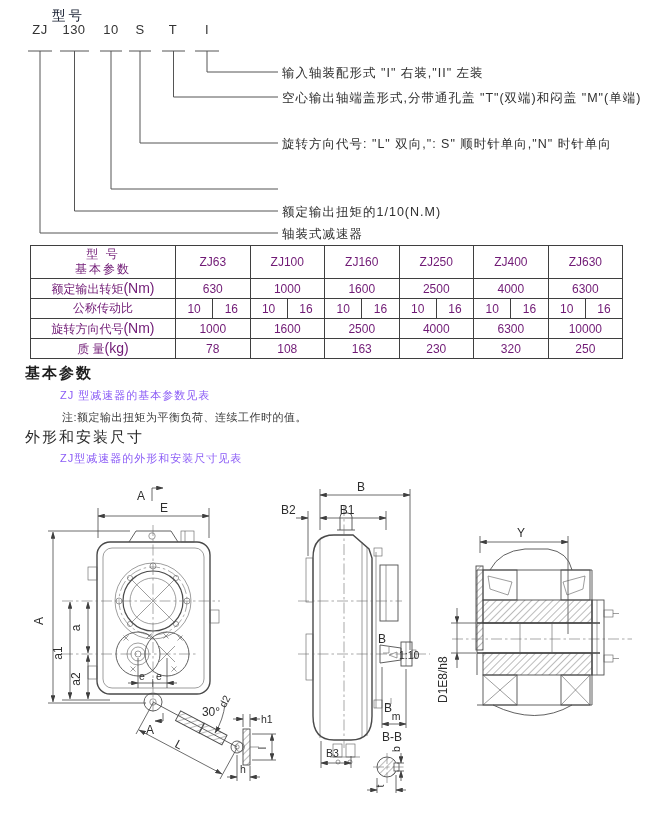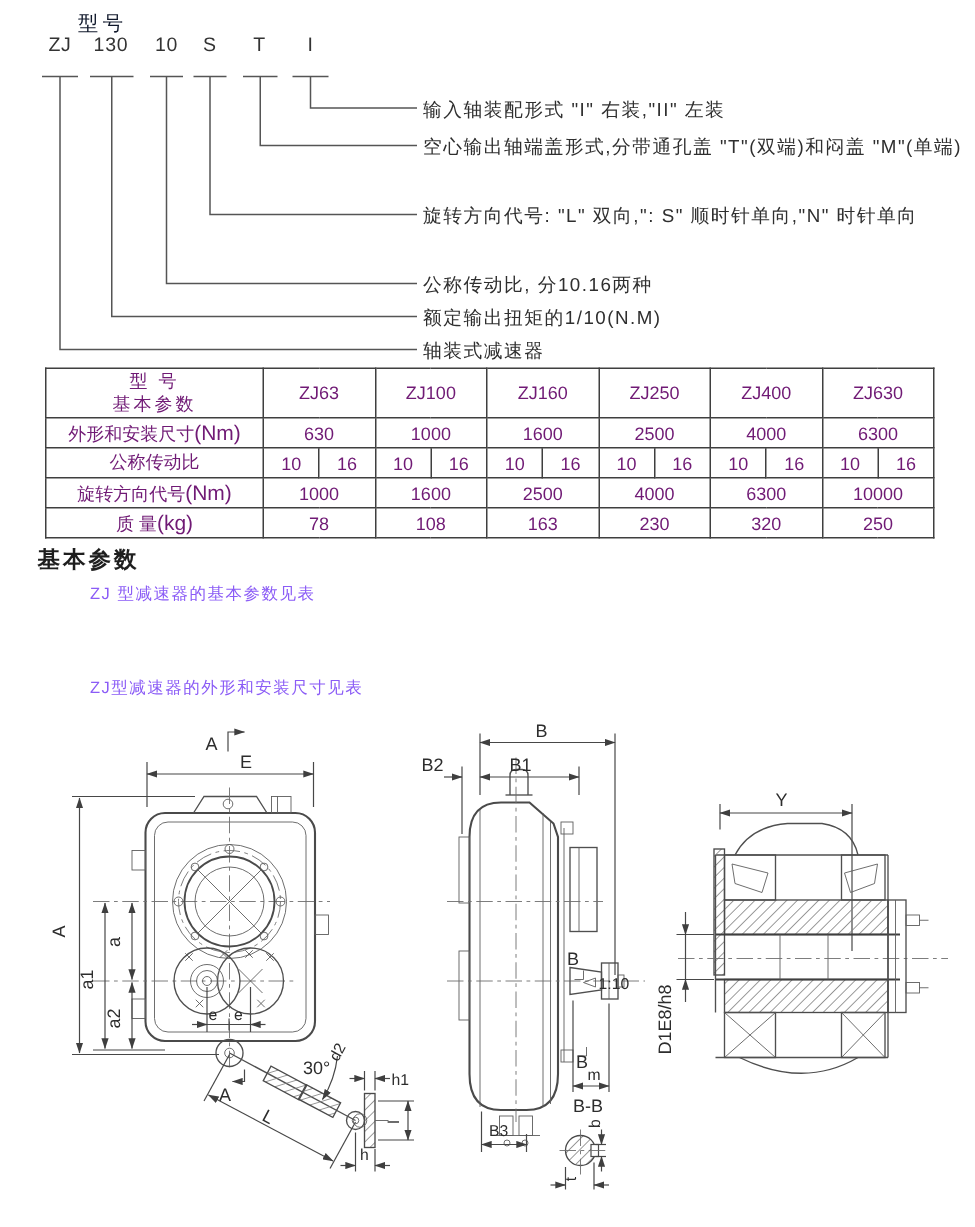--- a/index.html
+++ b/index.html
@@ -60,21 +60,20 @@
       <path d="M140,51 V143 H278"></path>
       <path d="M111,51 V189 H278"></path>
       <path d="M74.5,51 V211 H278"></path>
       <path d="M40,51 V233 H278"></path>
     </g>
   </svg>
 
   <div class="desc cjk" style="top:62px">输入轴装配形式  "I"  右装,"II" 左装</div>
   <div class="desc cjk" style="top:87px">空心输出轴端盖形式,分带通孔盖 "T"(双端)和闷盖 "M"(单端)</div>
   <div class="desc cjk" style="top:133px">旋转方向代号: "L" 双向,": S" 顺时针单向,"N" 时针单向</div>
-  <div class="desc cjk" style="top:179px">公称传动比, 分10.16两种</div>
   <div class="desc cjk" style="top:201px">额定输出扭矩的1/10(N.M)</div>
   <div class="desc cjk" style="top:223px">轴装式减速器</div>
 
   <table class="params">
     <colgroup>
       <col class="c0">
         <col class="cs">
         <col class="cs">
         <col class="cs">
         <col class="cs">
@@ -94,21 +93,21 @@
         <div>基本参数</div>
       </td>
       <td colspan="2">ZJ63</td>
       <td colspan="2">ZJ100</td>
       <td colspan="2">ZJ160</td>
       <td colspan="2">ZJ250</td>
       <td colspan="2">ZJ400</td>
       <td colspan="2">ZJ630</td>
     </tr>
     <tr>
-      <td><span>外形和安装尺寸</span><span class="u">(Nm)</span></td>
+      <td><span>额定输出转矩</span><span class="u">(Nm)</span></td>
       <td colspan="2">630</td>
       <td colspan="2">1000</td>
       <td colspan="2">1600</td>
       <td colspan="2">2500</td>
       <td colspan="2">4000</td>
       <td colspan="2">6300</td>
     </tr>
     <tr>
       <td><span>公称传动比</span></td>
       <td>10</td>
@@ -140,20 +139,22 @@
       <td colspan="2">163</td>
       <td colspan="2">230</td>
       <td colspan="2">320</td>
       <td colspan="2">250</td>
     </tr>
   </tbody>
     </table>
 
   <div class="abs h1" style="left:25px;top:364px">基本参数</div>
   <div class="abs sub" style="left:60px;top:388px">ZJ 型减速器的基本参数见表</div>
+  <div class="abs note" style="left:62px;top:410px">注:额定输出扭矩为平衡负荷、连续工作时的值。</div>
+  <div class="abs h2" style="left:25px;top:428px">外形和安装尺寸</div>
   <div class="abs sub" style="left:60px;top:451px">ZJ型减速器的外形和安装尺寸见表</div>
 
   <svg class="abs" style="left:0;top:473px" width="650" height="345" viewBox="0 473 650 345">
     <defs>
       <marker id="ar" markerWidth="9" markerHeight="6" refX="8.5" refY="3" orient="auto-start-reverse">
         <path d="M0,0 L9,3 L0,6 Z" fill="#3f3f3f"></path>
       </marker>
       <pattern id="hatch" width="5" height="5" patternUnits="userSpaceOnUse" patternTransform="rotate(45)">
         <line x1="0" y1="0" x2="0" y2="5" stroke="#7a7a7a" stroke-width="1"></line>
       </pattern>

